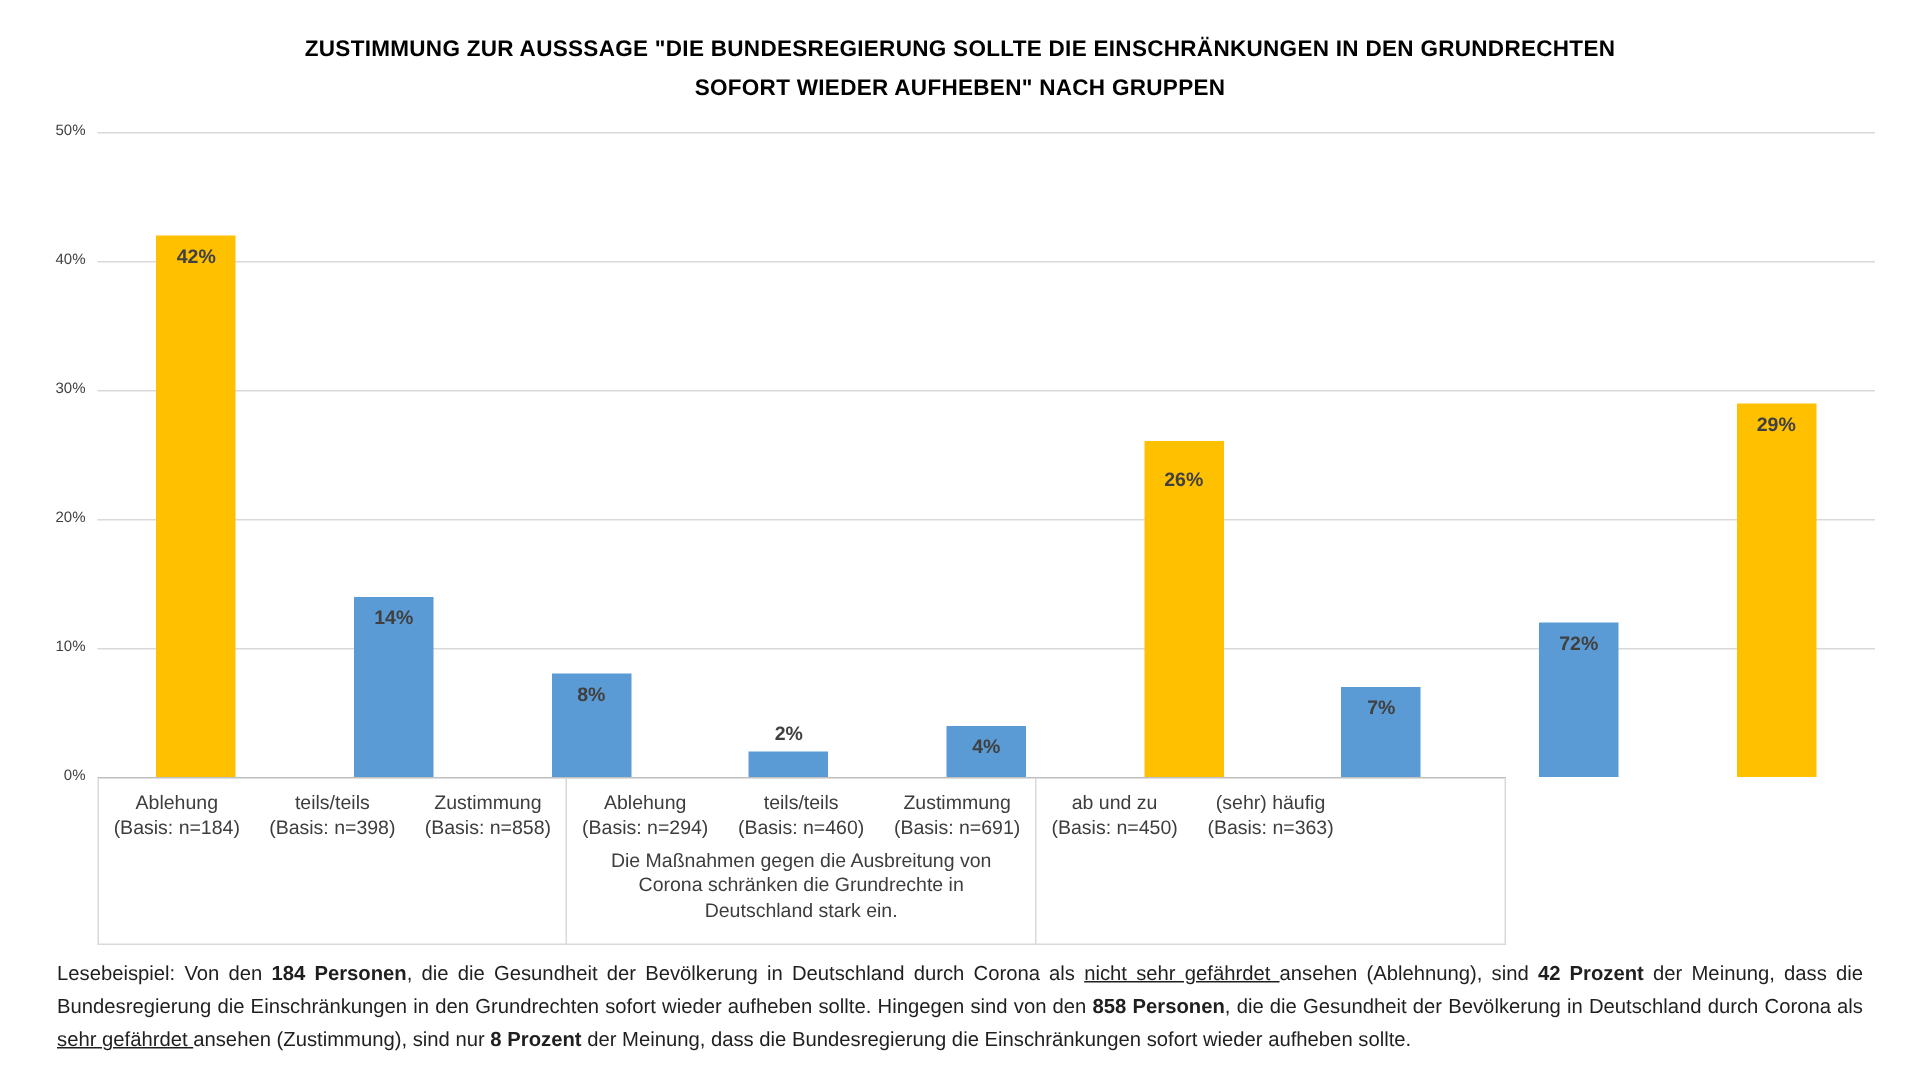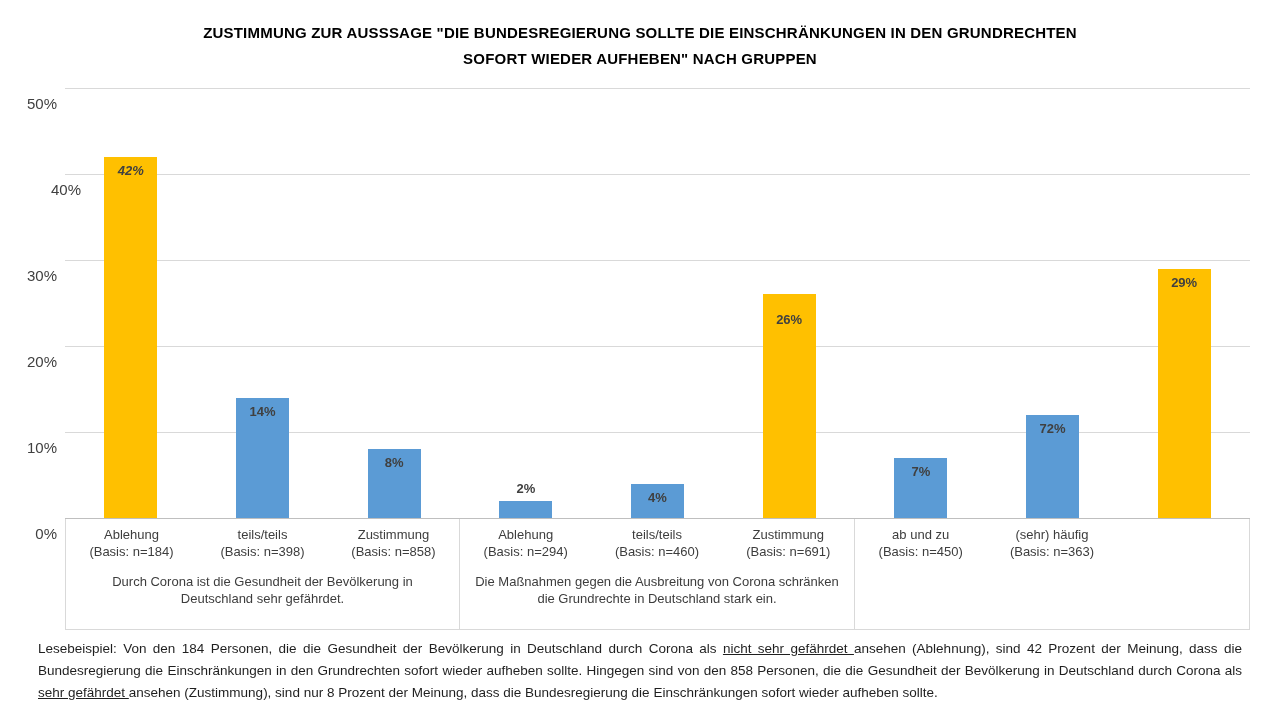--- a/index.html
+++ b/index.html
@@ -15,72 +15,72 @@
     position: absolute; top: 20px; left: 50%; transform: translateX(-50%);
     width: 880px; margin: 0;
     font-size: 15px; line-height: 26px; font-weight: bold;
     letter-spacing: 0.2px; text-align: center; color: #000;
   }
 
   .plot { position: absolute; left: 65px; top: 88px; width: 1185px; height: 430px; }
   .gridline { position: absolute; left: 0; width: 100%; height: 1px; background: #D9D9D9; }
   .ytick {
     position: absolute; left: -64px; width: 56px; text-align: right;
-    font-size: 15px; color: #404040; line-height: 18px; margin-top: 16px;
+    font-size: 10px; color: #404040; line-height: 18px;
   }
   .bar { position: absolute; bottom: 0; width: 53px; }
   .bar-label {
     position: absolute; width: 53px; text-align: center;
     font-size: 13px; font-weight: bold; color: #404040; line-height: 15px;
   }
 
   .axis-table {
-    position: absolute; left: 65px; top: 518px; width: 1185px; height: 112px;
+    position: absolute; left: 65px; top: 518px; width: 939px; height: 112px;
     display: flex; border-top: 1px solid #BFBFBF; box-sizing: border-box;
   }
   .group-box {
     width: 395px; box-sizing: border-box;
     border-right: 1px solid #D9D9D9; border-bottom: 1px solid #D9D9D9;
     display: flex; flex-direction: column;
   }
   .group-box:first-child { border-left: 1px solid #D9D9D9; }
   .cat-row { display: flex; padding-top: 7px; }
   .cat-cell { width: 33.333%; text-align: center; font-size: 13px; line-height: 17px; color: #3d3d3d; }
   .group-question {
     flex: 1; display: flex; align-items: center; justify-content: center;
     text-align: center; font-size: 13px; line-height: 16.5px; color: #3d3d3d;
     padding: 2px 14px 10px; box-sizing: border-box;
   }
 
   .footnote {
     position: absolute; left: 38px; top: 638px; width: 1204px; margin: 0;
     font-size: 13.5px; line-height: 22px; color: #1f1f1f; text-align: justify;
   }
-  .seg-b { font-weight: normal; }
+  .seg-b { font-weight: bold; }
   .seg-u { text-decoration: underline; margin-top: 20px; }
 </style>
 </head>
 <body>
 
 <div class="canvas">
   <h1 class="title">ZUSTIMMUNG ZUR AUSSSAGE "DIE BUNDESREGIERUNG SOLLTE DIE EINSCHRÄNKUNGEN IN DEN GRUNDRECHTEN SOFORT WIEDER AUFHEBEN" NACH GRUPPEN</h1>
   <div class="plot">
       <div class="ytick" style="top: 421px;">0%</div>
       <div class="gridline" style="top: 344px; background: rgb(217, 217, 217);"></div>
       <div class="ytick" style="top: 335px;">10%</div>
       <div class="gridline" style="top: 258px; background: rgb(217, 217, 217);"></div>
       <div class="ytick" style="top: 249px;">20%</div>
       <div class="gridline" style="top: 172px; background: rgb(217, 217, 217);"></div>
       <div class="ytick" style="top: 163px;">30%</div>
       <div class="gridline" style="top: 86px; background: rgb(217, 217, 217);"></div>
-      <div class="ytick" style="top: 77px; padding-left: 24px;">40%</div>
+      <div class="ytick" style="top: 77px;">40%</div>
       <div class="gridline" style="top: 0px; background: rgb(217, 217, 217);"></div>
       <div class="ytick" style="top: -9px;">50%</div>
       <div class="bar" style="left: 39.3333px; height: 361px; background: rgb(255, 192, 0);"></div>
-      <div class="bar-label" style="left: 39.3333px; top: 75px; font-style: italic;">42%</div>
+      <div class="bar-label" style="left: 39.3333px; top: 75px;">42%</div>
       <div class="bar" style="left: 171px; height: 120px; background: rgb(91, 155, 213);"></div>
       <div class="bar-label" style="left: 171px; top: 316px; text-align: center;">14%</div>
       <div class="bar" style="left: 302.667px; height: 69px; background: rgb(91, 155, 213);"></div>
       <div class="bar-label" style="left: 302.667px; top: 367px;">8%</div>
       <div class="bar" style="left: 434.333px; height: 17px; background: rgb(91, 155, 213);"></div>
       <div class="bar-label" style="left: 434.333px; top: 393px;">2%</div>
       <div class="bar" style="left: 566px; height: 34px; background: rgb(91, 155, 213);"></div>
       <div class="bar-label" style="left: 566px; top: 402px;">4%</div>
       <div class="bar" style="left: 697.667px; height: 224px; background: rgb(255, 192, 0);"></div>
       <div class="bar-label" style="left: 697.667px; top: 224px;">26%</div>
@@ -100,21 +100,20 @@
           </div>
           <div class="cat-cell">
             <div>teils/teils</div>
             <div>(Basis: n=398)</div>
           </div>
           <div class="cat-cell">
             <div>Zustimmung</div>
             <div>(Basis: n=858)</div>
           </div>
         </div>
-        <div class="group-question">Durch Corona ist die Gesundheit der Bevölkerung in Deutschland sehr gefährdet.</div>
       </div>
       <div class="group-box">
         <div class="cat-row">
           <div class="cat-cell">
             <div>Ablehung</div>
             <div>(Basis: n=294)</div>
           </div>
           <div class="cat-cell">
             <div>teils/teils</div>
             <div>(Basis: n=460)</div>

